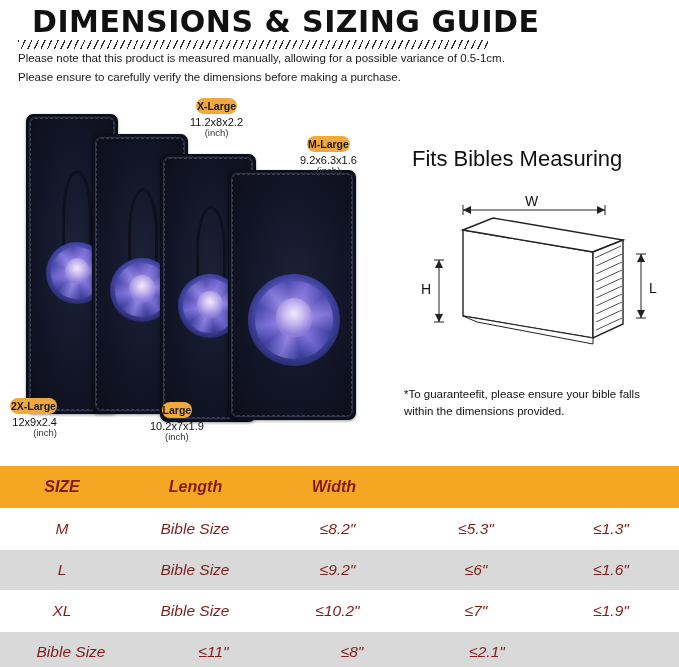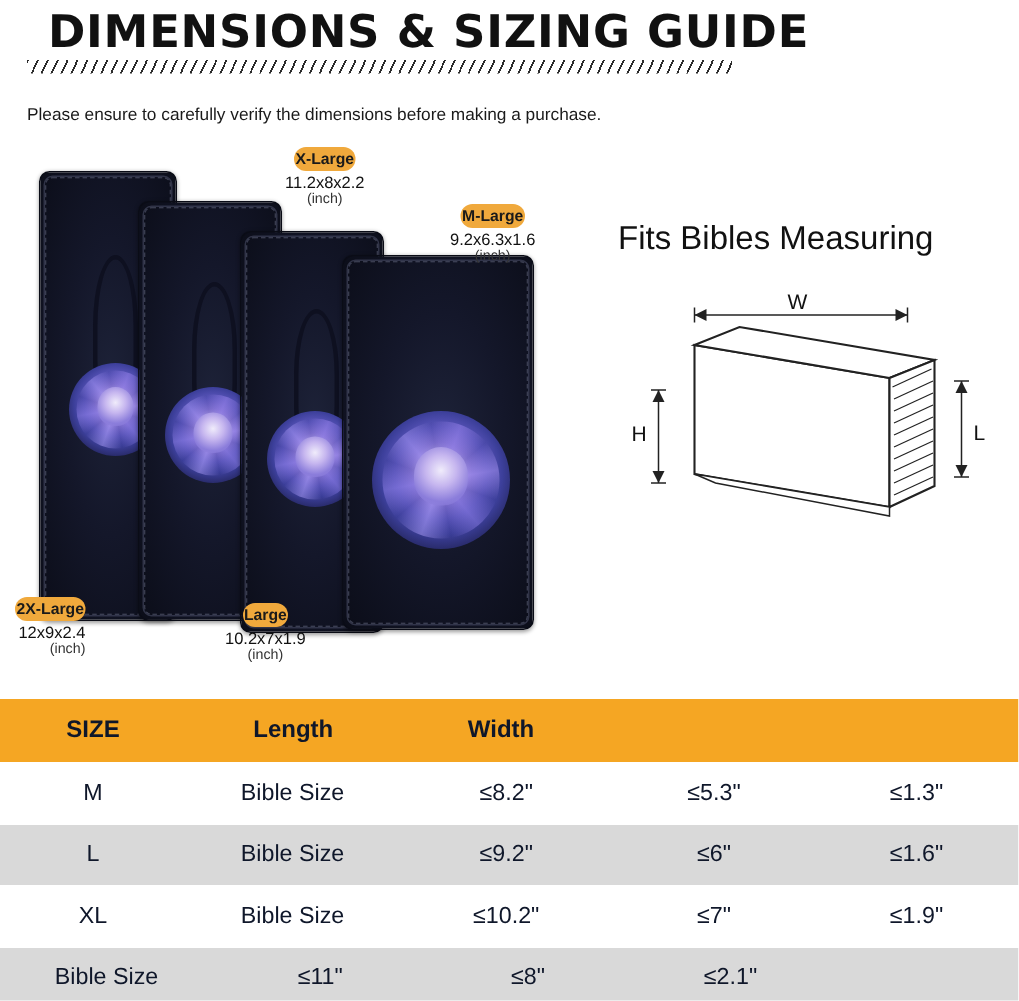--- a/index.html
+++ b/index.html
@@ -185,21 +185,22 @@
     width: 679px;
   }
   .trow {
     display: flex;
     width: 679px;
     align-items: center;
   }
   .trow > div {
     text-align: center;
     font-size: 15.5px;
-    color: #0f172a;
+    color: #7f1d1d;
+    font-style: italic;
   }
   .c1 { width: 124px; }
   .c2 { width: 142px; }
   .c3 { width: 143px; }
   .c4 { width: 134px; }
   .c5 { width: 136px; }
 
   .thead {
     height: 42px;
     background: #f5a623;
@@ -216,20 +217,21 @@
     width: 679px;
   }
 </style>
 </head>
 <body>
 
 <div class="page">
 
   <div class="title">DIMENSIONS &amp; SIZING GUIDE</div>
   <div class="hatch"></div>
+  <div class="note-line note1">Please note that this product is measured manually, allowing for a possible variance of 0.5-1cm.</div>
   <div class="note-line note2">Please ensure to carefully verify the dimensions before making a purchase.</div>
 
   <div class="illus">
 
     <div class="bag bag-2xl">
       <div class="zip"></div>
       <div class="seam"></div>
     </div>
     <div class="handle h-2xl"></div>
     <div class="flower f-2xl"></div>
@@ -317,20 +319,21 @@
       <line x1="221" y1="58" x2="231" y2="58" stroke="#222" stroke-width="1"></line>
       <line x1="221" y1="122" x2="231" y2="122" stroke="#222" stroke-width="1"></line>
       <polygon points="226,58 222,66 230,66" fill="#222"></polygon>
       <polygon points="226,122 222,114 230,114" fill="#222"></polygon>
     </svg>
     <div style="position:absolute;left:110px;top:-3px;font-size:14px;color:#111;">W</div>
     <div style="position:absolute;left:6px;top:85px;font-size:14px;color:#111;">H</div>
     <div style="position:absolute;left:234px;top:84px;font-size:14px;color:#111;">L</div>
   </div>
 
+  <div class="footnote">*To guaranteefit, please ensure your bible falls within the dimensions provided.</div>
 
   <div class="table">
 
     <div class="trow thead">
       <div class="c1">SIZE</div>
       <div class="c3">Length</div>
       <div class="c4">Width</div>
     </div>
     <div class="sep"></div>
 

